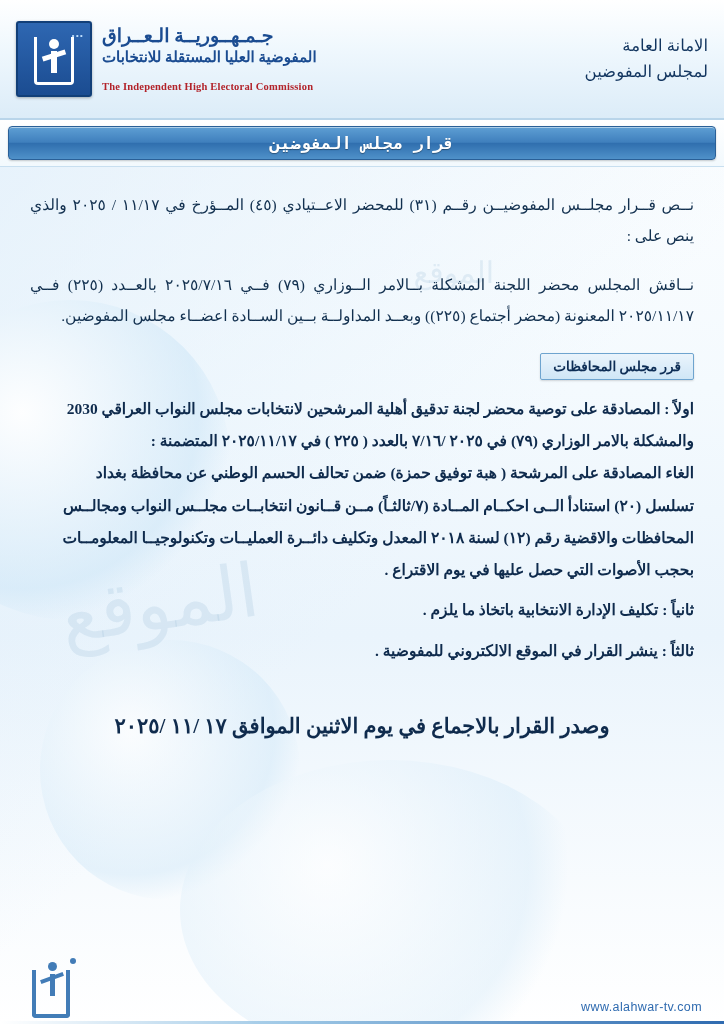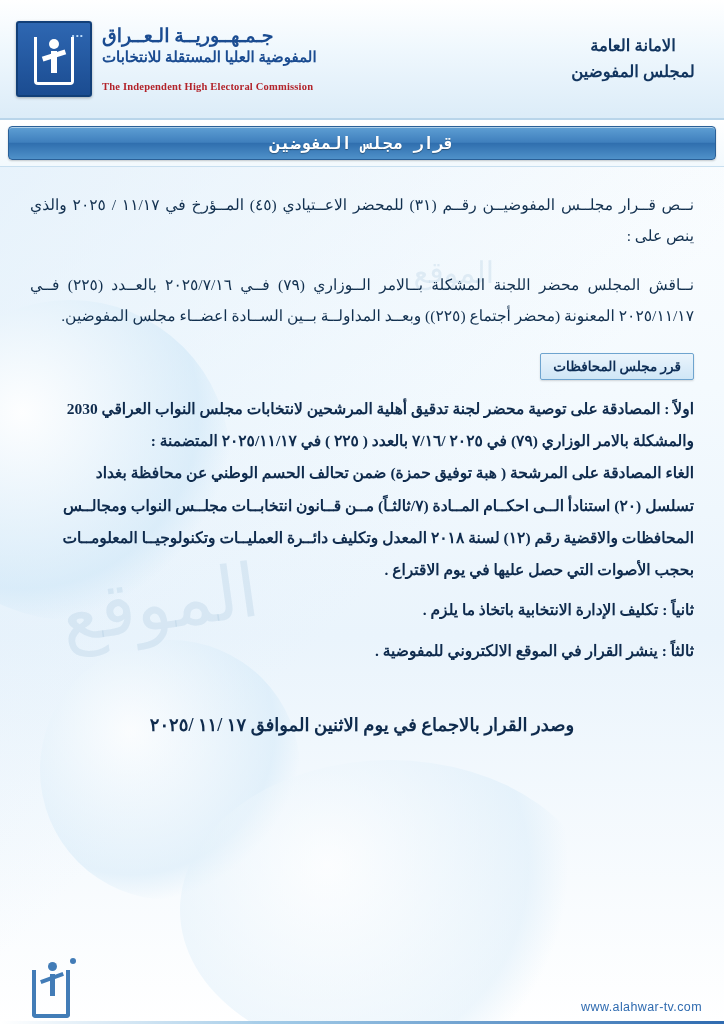--- a/index.html
+++ b/index.html
@@ -153,23 +153,23 @@
     font-size: 10.5px;
     color: #b2232a;
     font-weight: bold;
     margin-top: 14px;
     font-family: "Liberation Serif", serif;
     letter-spacing: .2px;
   }
 
   .header-right {
     flex: 0 0 auto;
-    text-align: center;
+    text-align: right;
     color: #12355f;
-    font-weight: bold;
+    font-weight: normal;
     font-size: 16.5px;
     line-height: 1.6;
     min-width: 150px;
   }
 
   
   .title-bar-wrap {
     position: relative;
     height: 46px;
     background: linear-gradient(to bottom, #ffffff, #f2f9fd);
@@ -235,21 +235,21 @@
     color: #0f2b4d;
     margin: 0 0 2px 0;
     text-align: justify;
     text-align-last: right;
   }
   .clause.center-ish { text-align: center; }
 
   .clause-block { margin-bottom: 10px; }
 
   .closing {
-    font-size: 18px;
+    font-size: 21px;
     font-weight: bold;
     text-align: center;
     margin-top: 48px;
     color: #0f2b4d;
     letter-spacing: .3px;
   }
 
   
   .footer {
     position: absolute;

